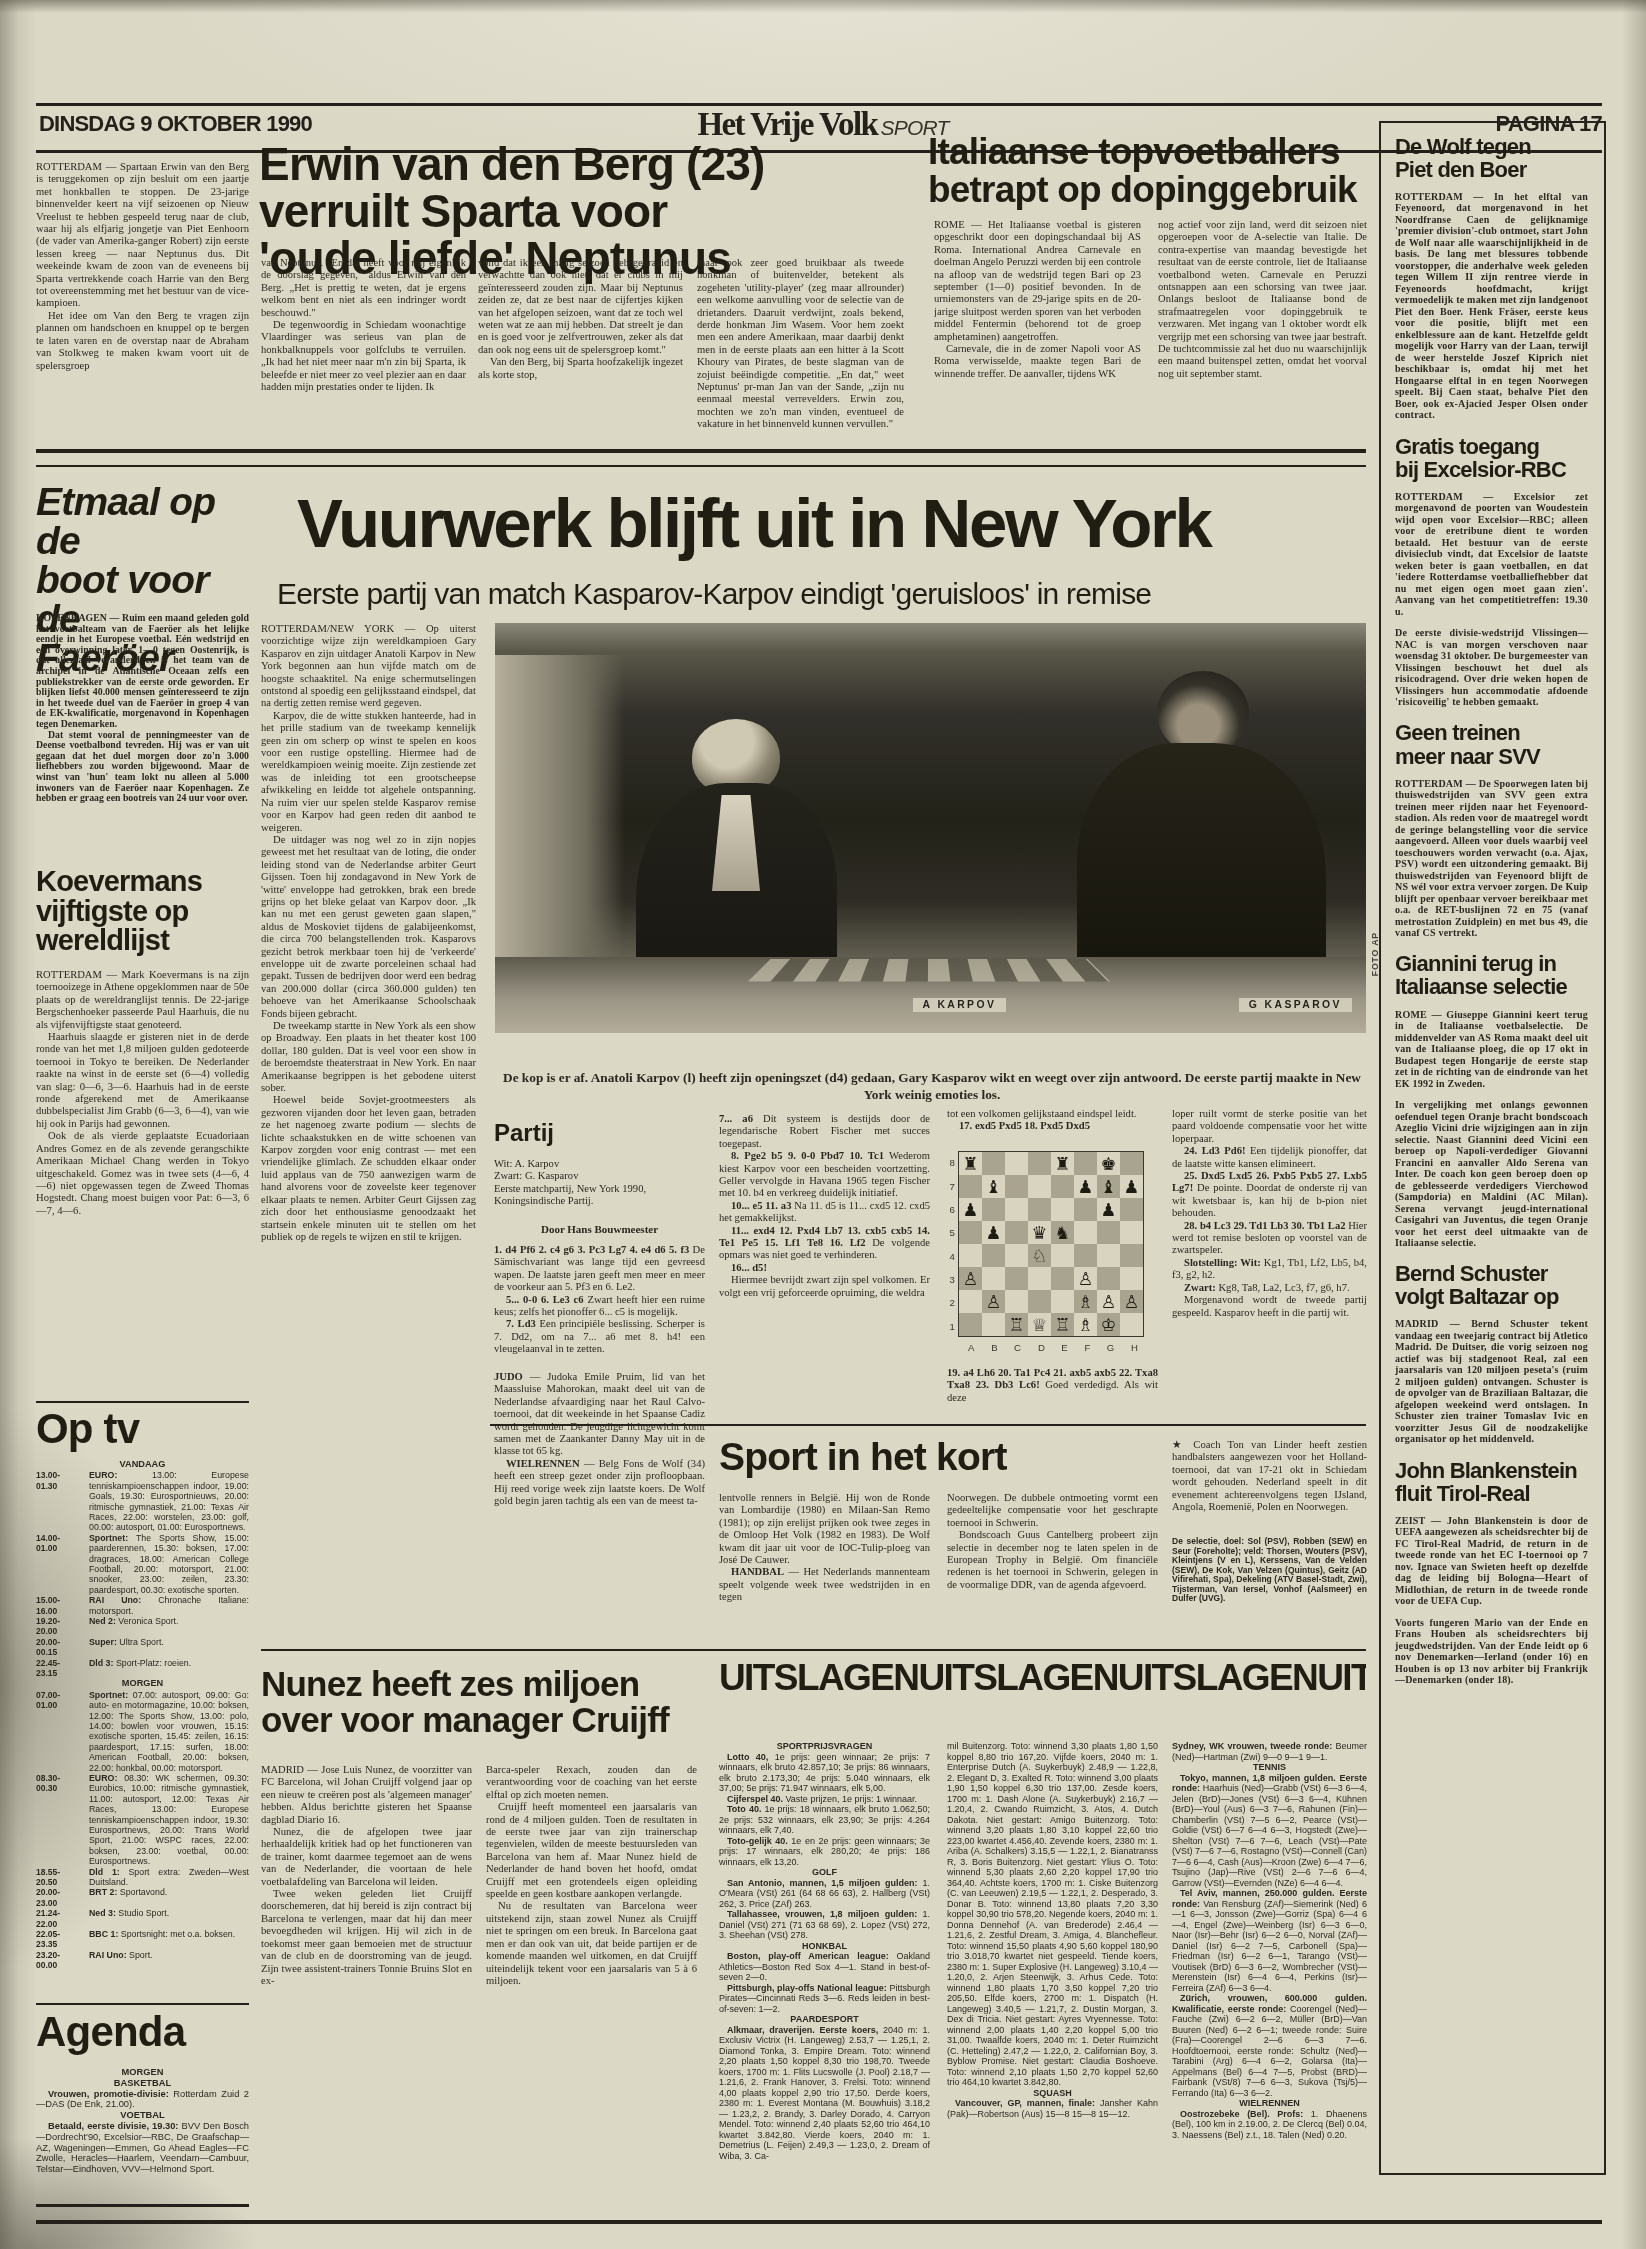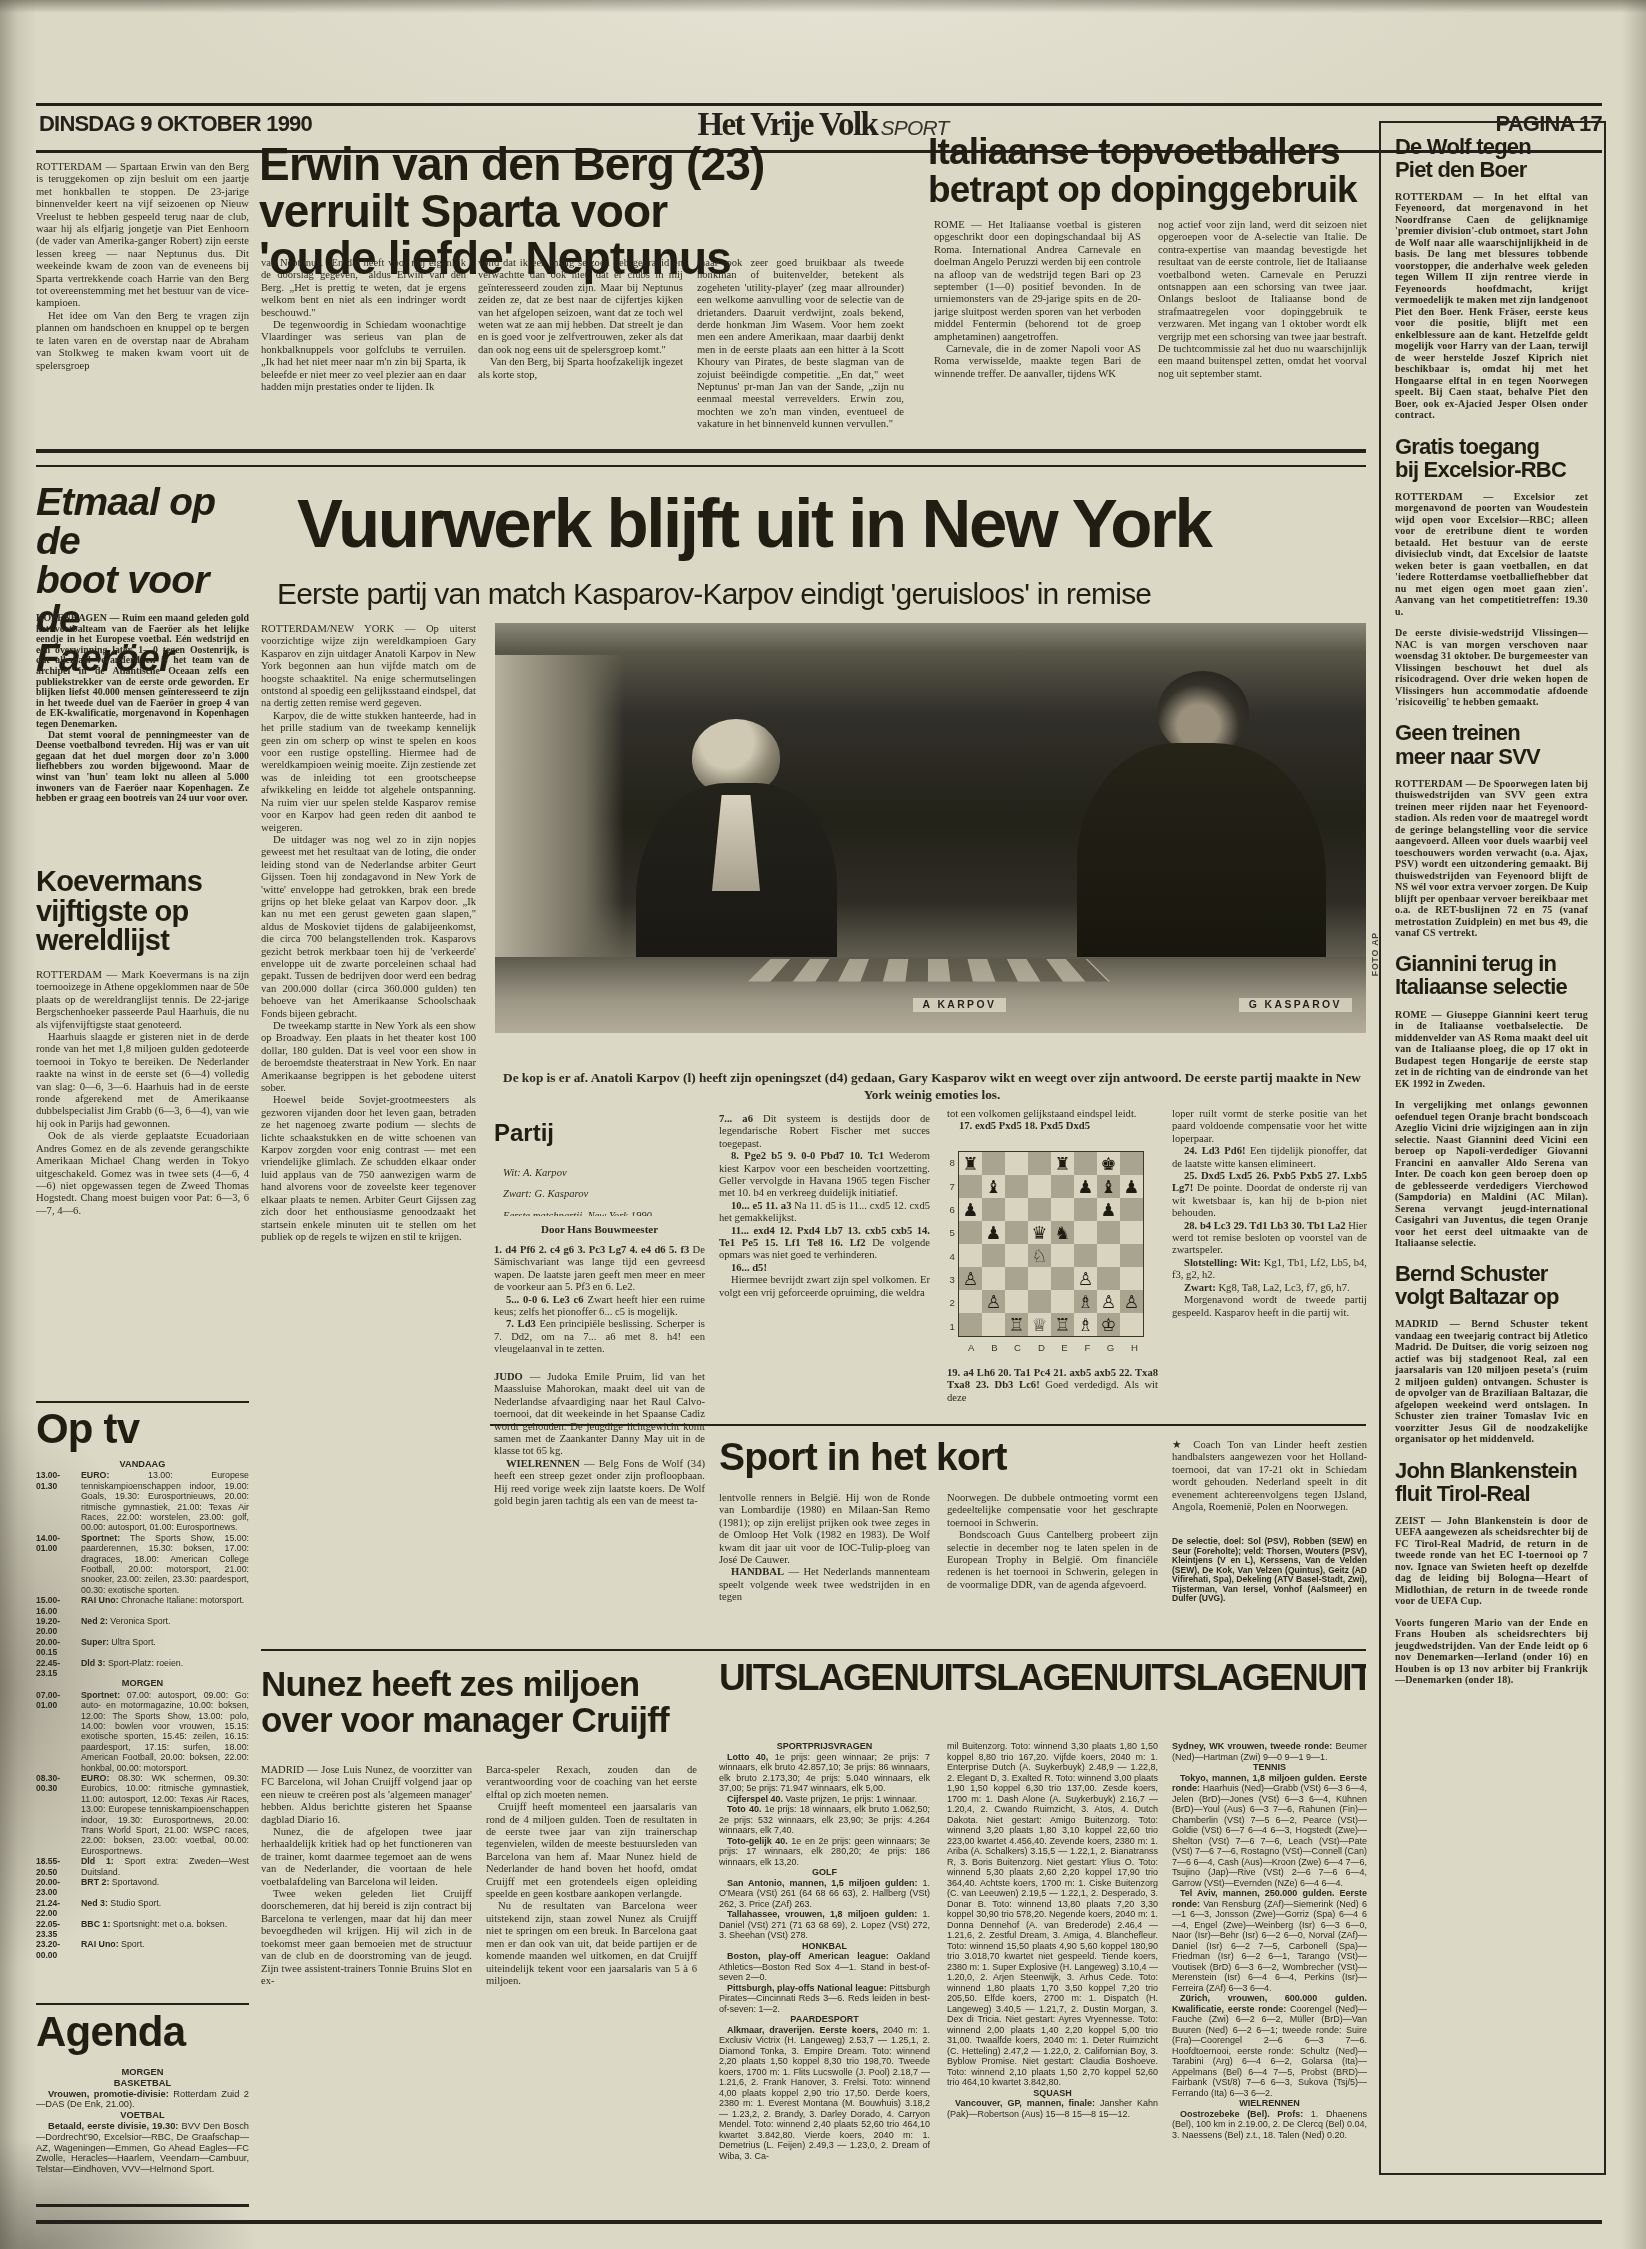--- a/index.html
+++ b/index.html
@@ -22,21 +22,21 @@
   .body13{font-size:10.6px;line-height:12.4px;}
   .bold-body{font-size:9.8px;line-height:10.6px;font-weight:bold;}
   .rail-body{font-size:10px;line-height:11.5px;font-weight:bold;letter-spacing:0.2px;}
   .hl{position:absolute;font-family:"Liberation Sans", sans-serif;font-weight:bold;color:#201d13;
       white-space:pre-line;line-height:1.02;letter-spacing:-0.8px;}
   .hl-c{text-align:left;}
   .shead{text-align:center;font-weight:bold;text-indent:0 !important;}
   .chess-moves b, .col b{font-weight:bold;}
   .small-print{font-size:8.5px;line-height:9.5px;font-family:"Liberation Sans",sans-serif;font-weight:bold;}
   
-  .tv-row{display:flex;margin:0;}
+  .tv-row{display:flex;margin:0;gap:8px;}
   .tv-time{flex:0 0 45px;font-weight:bold;font-family:"Liberation Sans",sans-serif;font-size:8.5px;line-height:10.4px;}
   .tv-text{flex:1;font-family:"Liberation Sans",sans-serif;font-size:8.8px;line-height:10.4px;text-align:justify;}
   .tv-sec{text-align:center;font-family:"Liberation Sans",sans-serif;font-weight:bold;font-size:9.2px;line-height:11.3px;margin:0;}
   .res{font-family:"Liberation Sans",sans-serif;font-size:9px;line-height:10.5px;margin-top:32px;}
   .res p + p{text-indent:8px;}
   
   #board{position:absolute;left:958px;top:1151px;}
   .board-grid{display:grid;grid-template-columns:repeat(8,23px);grid-auto-rows:23px;border:1.6px solid #3a382c;}
   .sq{display:flex;align-items:center;justify-content:center;font-family:"DejaVu Sans",sans-serif;
       font-size:17.7px;color:#1d1b12;}
@@ -53,21 +53,21 @@
   .plate{position:absolute;bottom:21px;background:#d6d1bf;color:#16140e;font-family:"Liberation Sans",sans-serif;
          font-weight:bold;font-size:10.4px;letter-spacing:2.4px;padding:1.6px 9.6px;opacity:.9;}
   .caption{position:absolute;left:497px;top:1069px;width:870px;text-align:center;
            font-weight:bold;font-size:13.3px;line-height:17px;}
   .foto-credit{position:absolute;left:1370px;top:932px;writing-mode:vertical-rl;transform:rotate(180deg);
            font-family:"Liberation Sans",sans-serif;font-weight:bold;font-size:8.8px;color:#45423a;letter-spacing:0.8px;}
   .masthead-left,.masthead-right{font-family:"Liberation Sans",sans-serif;font-weight:bold;font-size:22px;
            letter-spacing:-0.8px;color:#23211a;}
   .paper-name{font-family:"Liberation Serif",serif;font-weight:bold;font-size:33px;letter-spacing:-1.6px;color:#23211a;}
   .paper-sec{font-family:"Liberation Sans",sans-serif;font-style:italic;font-size:21px;letter-spacing:-0.8px;color:#35332a;font-weight:normal;}
-  .partij-info p{margin:9px;text-indent:0 !important;font-style:italic;}
+  .partij-info p{margin:0;text-indent:0 !important;}
 </style>
 </head>
 <body>
 
 <div id="page">
 
   <div class="rule" style="left:36px;top:103px;width:1566px;height:3.2px;"></div>
   <div class="abs masthead-left" style="left:39px;top:111px;">DINSDAG 9 OKTOBER 1990</div>
   <div class="abs" style="left:0;top:106px;width:1646px;text-align:center;">
     <span class="paper-name">Het Vrije Volk</span>

